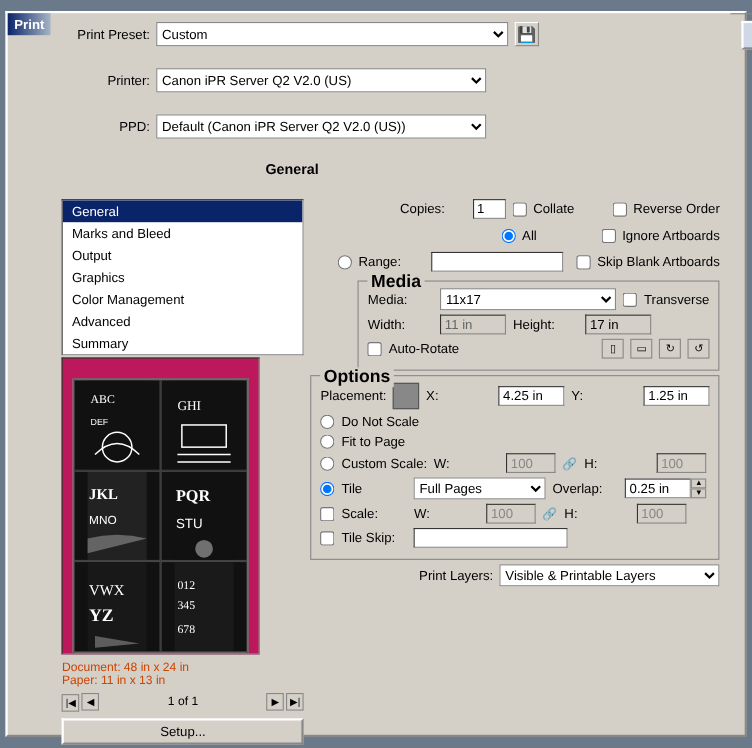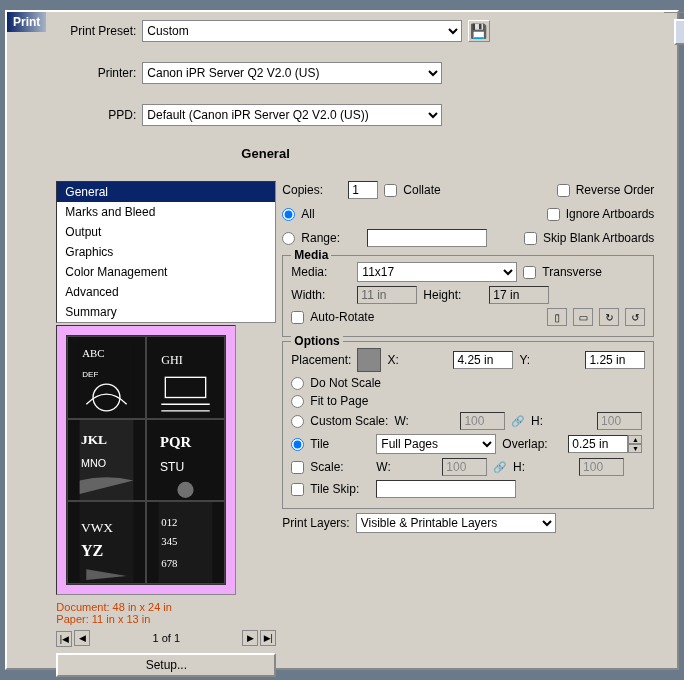--- a/index.html
+++ b/index.html
@@ -102,26 +102,26 @@
       cursor: pointer;
       color: #000;
       font-size: 12px;
     }
     .nav-item.selected {
       background: #0a246a;
       color: white;
     }
     .preview-area {
       border: 1px inset #888;
-      background: #f0abfc;
+      background: #be185d;
       width: 180px;
       height: 270px;
       overflow: hidden;
       display: flex;
-      align-items: center;
+      align-items: flex-end;
       justify-content: center;
       position: relative;
     }
     .preview-canvas {
       width: 160px;
       height: 250px;
       background: white;
       display: grid;
       grid-template-columns: 1fr 1fr;
       grid-template-rows: 1fr 1fr 1fr;
@@ -180,34 +180,35 @@
       border: 2px solid;
       border-color: #fff #888 #888 #fff;
       cursor: pointer;
       font-size: 12px;
     }
     .right-panel {
       flex: 1;
       display: flex;
       flex-direction: column;
       gap: 4px;
+      align-items: flex-end;
     }
     .group-box {
       border: 1px solid #888;
       padding: 6px 8px;
       background: #d4d0c8;
       position: relative;
     }
     .group-label {
       position: absolute;
       top: -8px;
       left: 8px;
       background: #d4d0c8;
       padding: 0 3px;
-      font-size: 12px;
+      font-size: 16px;
       font-weight: bold;
     }
     .row {
       display: flex;
       align-items: center;
       gap: 6px;
       margin-bottom: 4px;
     }
     .row label {
       min-width: 60px;

